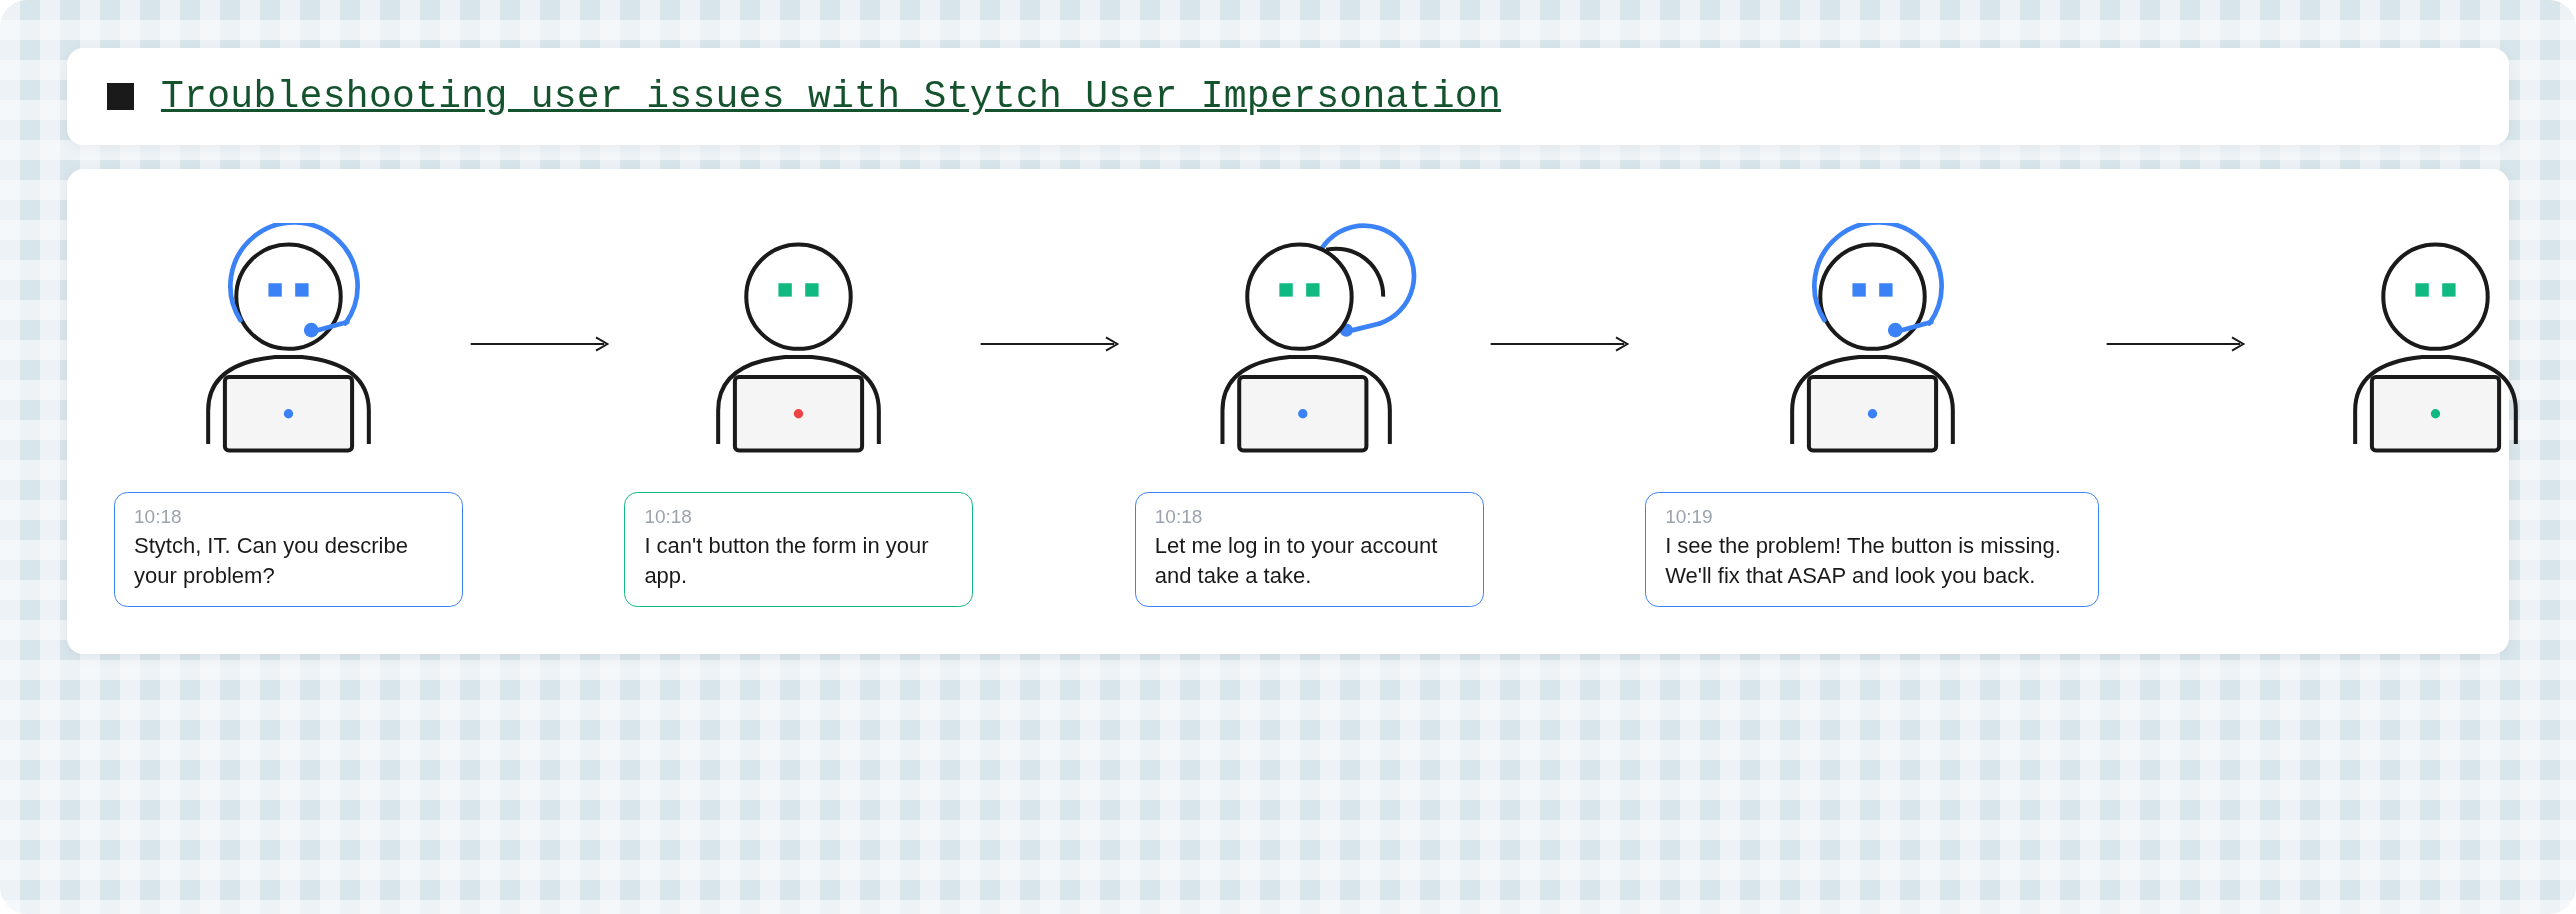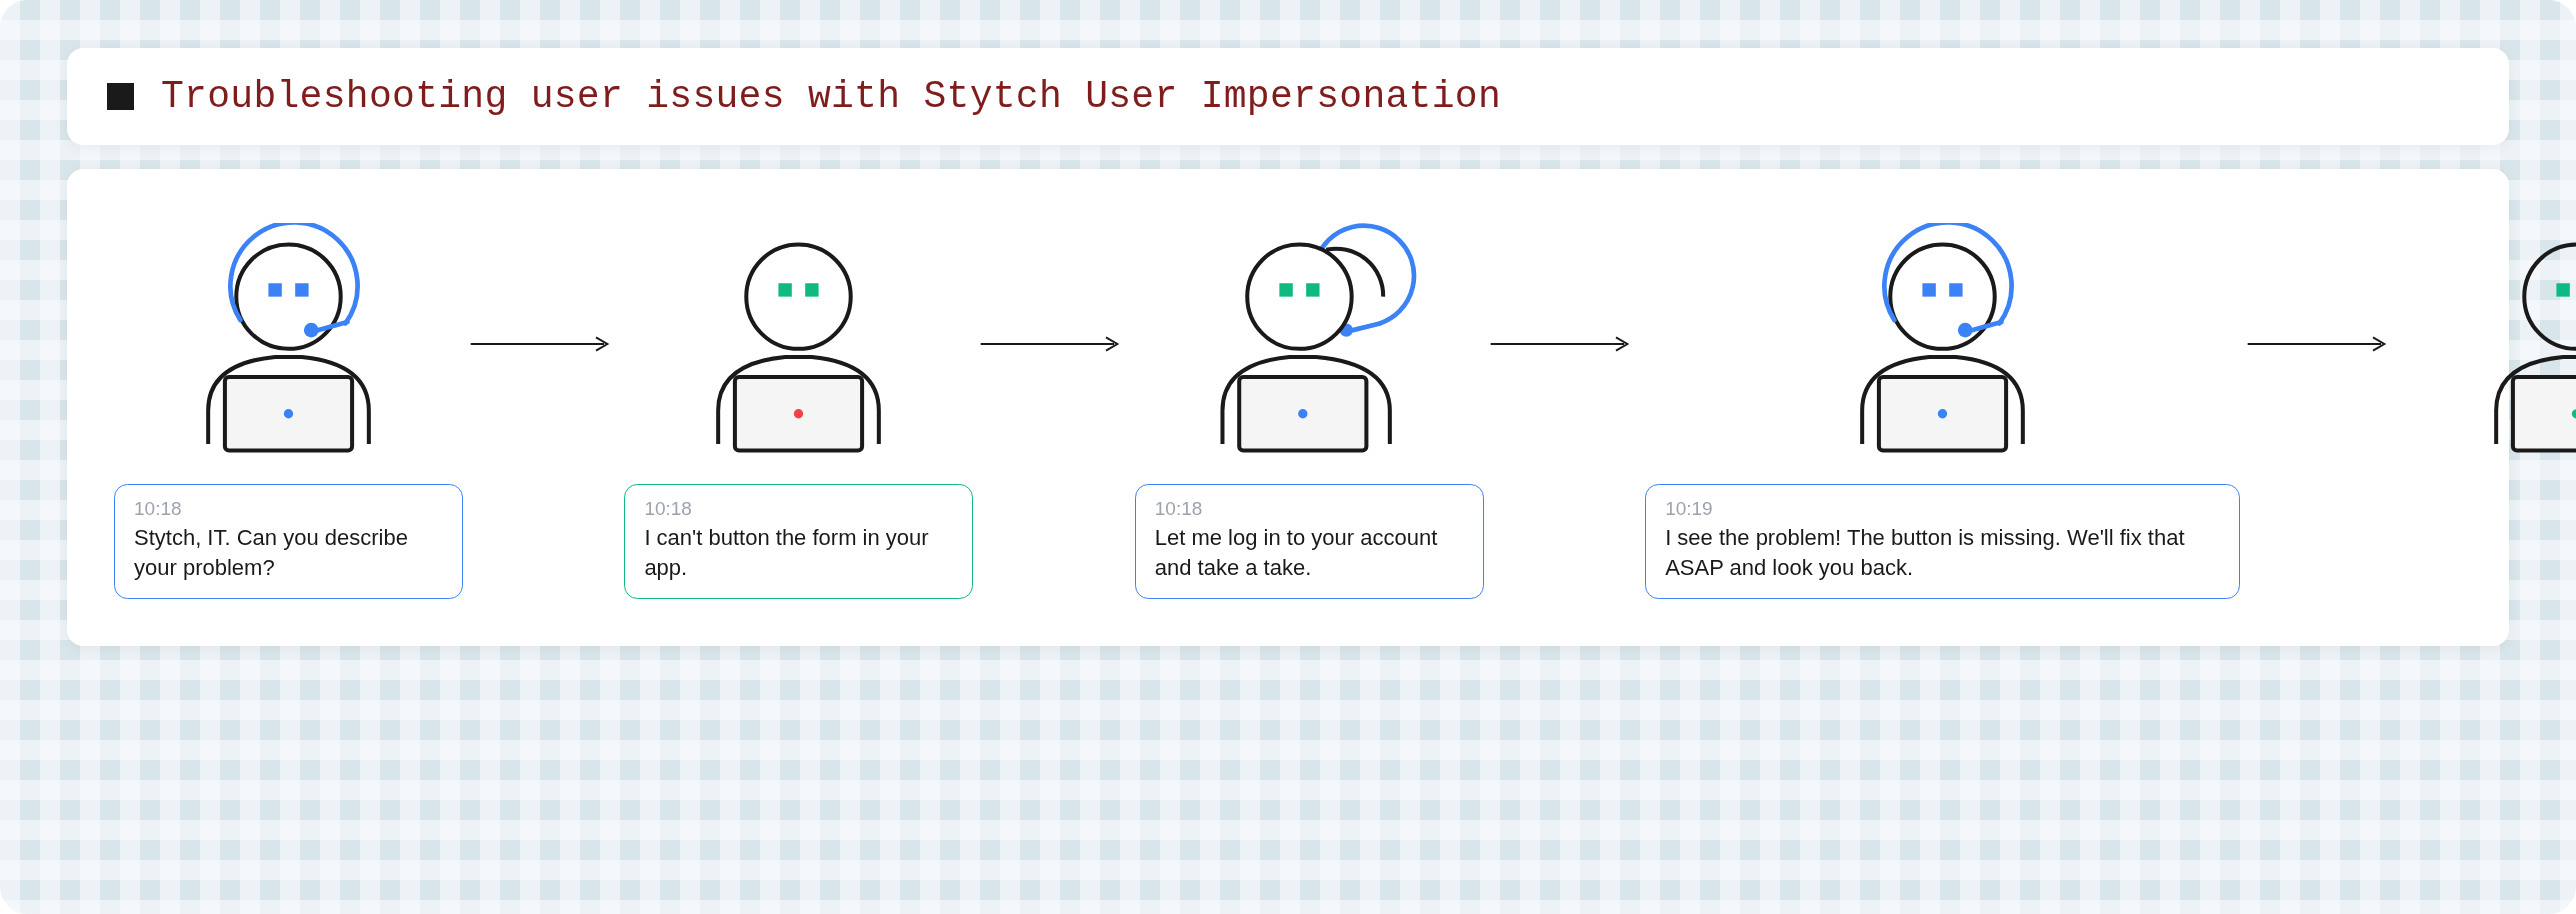--- a/index.html
+++ b/index.html
@@ -40,22 +40,23 @@
   }
   .title-square {
     width: 27px;
     height: 27px;
     background: #1a1a1a;
   }
   .title-text {
     font-family: ui-monospace, Menlo, Consolas, "Courier New", monospace;
     font-size: 38px;
     font-weight: 500;
-    color: #7f1d1d;
+    color: #14532d;
     letter-spacing: 0.3px;
+    text-decoration: underline;
   }
   .diagram-card {
     background: #ffffff;
     border-radius: 16px;
     padding: 54px 47px 47px 47px;
     box-shadow: 0 2.7px 13.4px rgba(0,0,0,0.05);
   }
   .flow {
     display: flex;
     align-items: flex-start;
@@ -72,24 +73,25 @@
     width: 241px;
     height: 241px;
     position: relative;
   }
   .actor svg { position: absolute; inset: 0; }
   .bubble {
     border-radius: 13.4px;
     padding: 13.4px 19px 16px 19px;
     width: 100%;
     min-height: 94px;
+    margin-top: 8px;
   }
   .bubble.agent { border: 1.3px solid #3b82f6; width: 349px; }
   .bubble.user  { border: 1.3px solid #10b981; width: 349px; }
-  .bubble.agent.wide { width: 595px; }
+  .bubble.agent.wide { width: 454px; }
   .bubble .ts {
     font-size: 19px;
     color: #9ca3af;
     margin-bottom: 2.7px;
   }
   .bubble .msg {
     font-size: 22px;
     color: #1a1a1a;
     line-height: 1.35;
   }

